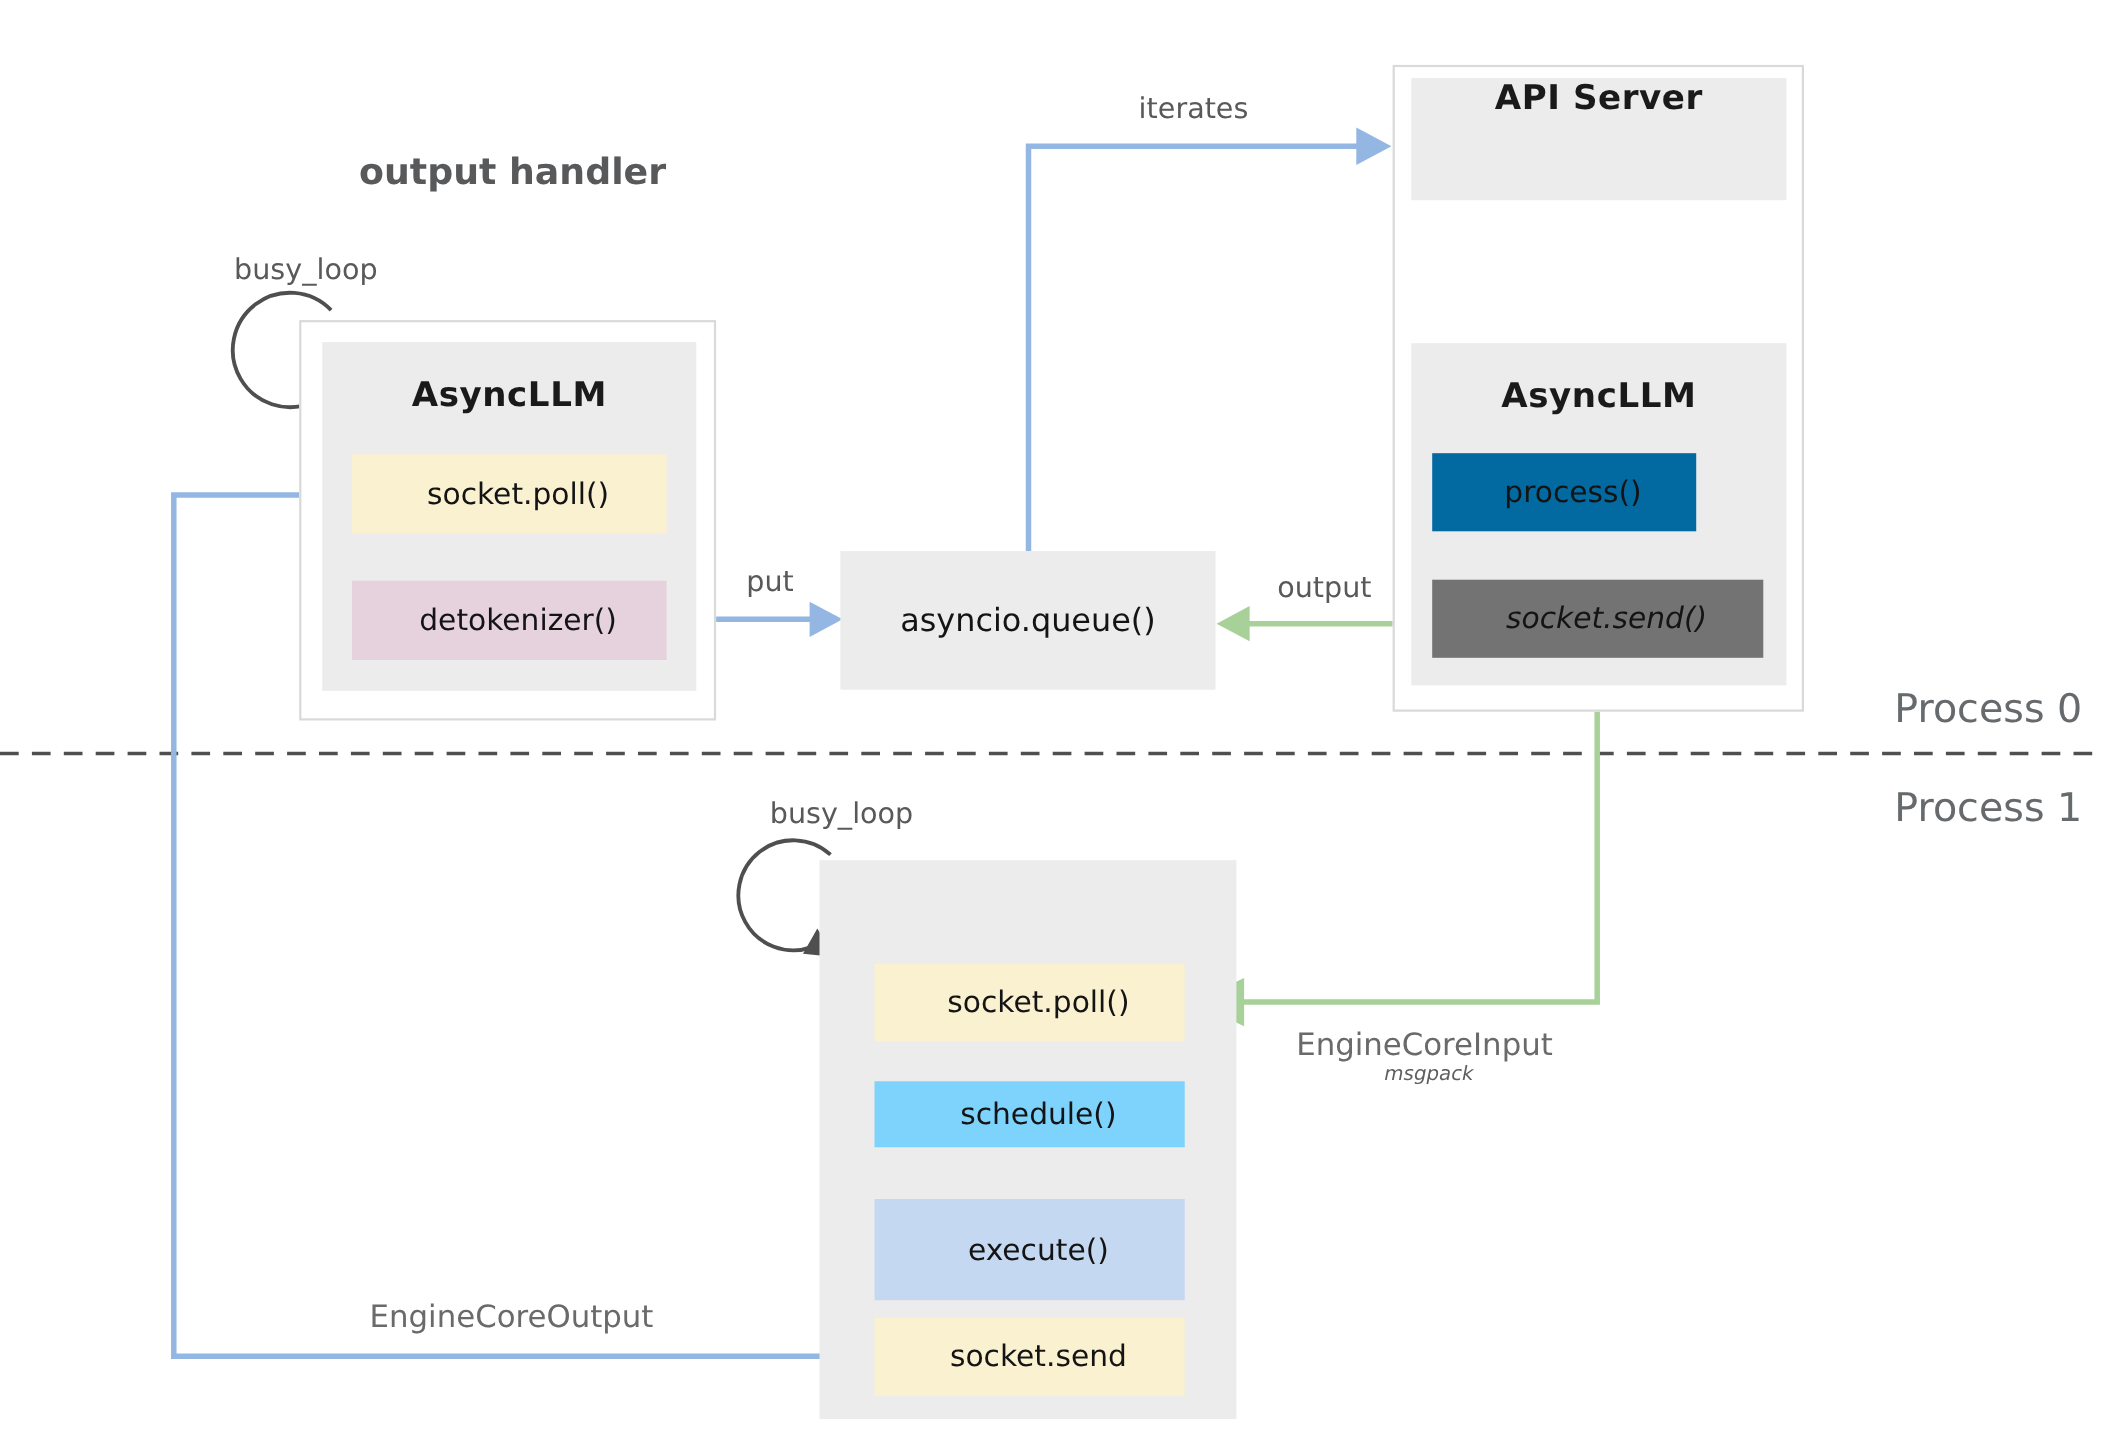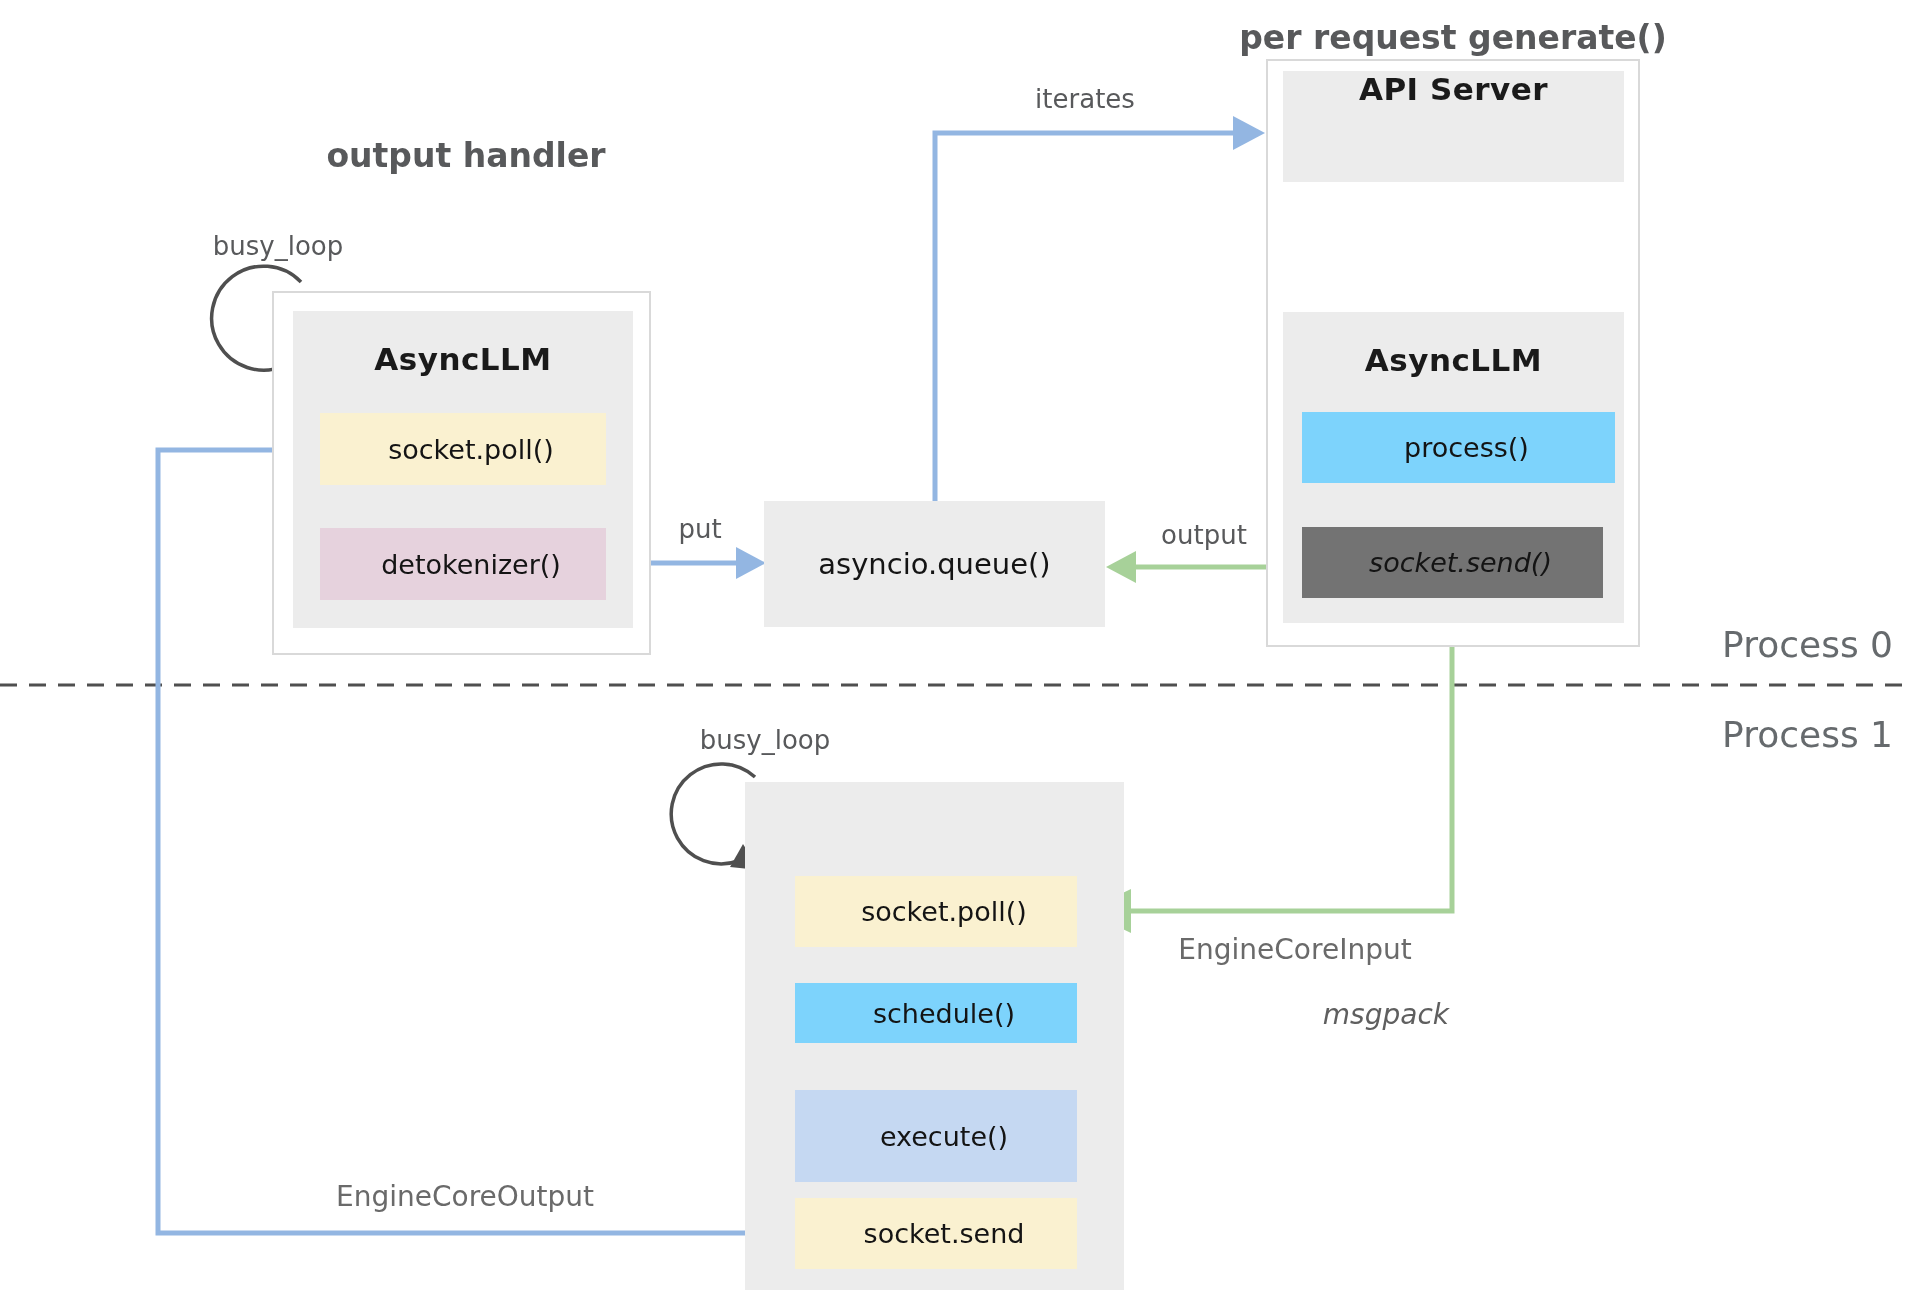--- a/index.html
+++ b/index.html
@@ -22,21 +22,21 @@
   }
   .queue-node{
     display:flex;align-items:center;justify-content:center;
     background:var(--box-gray);font-size:29px;color:#141414;
   }
 
   
   .section-title{font-size:33px;font-weight:bold;color:var(--label-gray);text-align:center;}
   .edge-label{font-size:26px;color:var(--label-gray);text-align:center;}
   .data-label{font-size:28px;color:var(--label-gray-light);text-align:center;}
-  .format-label{font-size:28px;font-style:italic;color:#5f5f5f;text-align:right;margin-top:32px;}
+  .format-label{font-size:18px;font-style:italic;color:#5f5f5f;text-align:center;}
   .process-label{font-size:36px;color:#666a6d;text-align:right;width:220px;}
 
   
   .edge-blue{stroke:var(--blue-arrow);stroke-width:5;fill:none;}
   .head-blue{fill:var(--blue-arrow);stroke:none;}
   .edge-green{stroke:var(--green-arrow);stroke-width:5;fill:none;}
   .head-green{fill:var(--green-arrow);stroke:none;}
   .edge-loop{stroke:var(--loop-arrow);stroke-width:3.5;fill:none;}
   .head-loop{fill:var(--loop-arrow);stroke:none;}
   .dashed-sep{stroke:var(--loop-arrow);stroke-width:3;stroke-dasharray:17 12;fill:none;}
@@ -69,21 +69,20 @@
     <polygon class="head-blue" points="318,450 288,434 288,466"></polygon>
 
     <path class="edge-loop" d="M 301 282 A 52 52 0 1 0 284 366"></path>
     <polygon class="head-loop" points="305,375 276,372 289,349"></polygon>
 
     <path class="edge-loop" d="M 755 777 A 50 50 0 1 0 738 861"></path>
     <polygon class="head-loop" points="759,870 730,867 743,844"></polygon>
   </svg>
 
   <div class="abs section-title" style="left:186px;top:136px;width:560px;">output handler</div>
-  <div class="abs section-title" style="left:1173px;top:18px;width:560px;">per request generate()</div>
 
   <div class="abs process-label" style="left:1673px;top:624px;">Process 0</div>
   <div class="abs process-label" style="left:1673px;top:714px;">Process 1</div>
 
   <div class="abs edge-label" style="left:985px;top:84px;width:200px;">iterates</div>
   <div class="abs edge-label" style="left:650px;top:514px;width:100px;">put</div>
   <div class="abs edge-label" style="left:1124px;top:520px;width:160px;">output</div>
   <div class="abs edge-label" style="left:178px;top:231px;width:200px;">busy_loop</div>
   <div class="abs edge-label" style="left:665px;top:725px;width:200px;">busy_loop</div>
   <div class="abs data-label" style="left:1145px;top:933px;width:300px;">EngineCoreInput</div>
@@ -98,21 +97,21 @@
   </div>
 
   <div class="abs queue-node" style="left:764px;top:501px;width:341px;height:126px;">asyncio.queue()</div>
 
   <div class="abs outer-frame" style="left:1266px;top:59px;width:374px;height:588px;"></div>
   <div class="abs gray-node" style="left:1283px;top:71px;width:341px;height:111px;display:flex;align-items:flex-start;justify-content:center;">
     <div class="node-title">API Server</div>
   </div>
   <div class="abs gray-node" style="left:1283px;top:312px;width:341px;height:311px;">
     <div class="node-title" style="margin-top:30px;">AsyncLLM</div>
-    <div class="method" style="left: 19px; top: 100px; width: 313px; height: 71px; background: #7dd3fc;">process()</div>
+    <div class="method" style="left: 19px; top: 100px; width: 240px; height: 71px; background: #0369a1;">process()</div>
     <div class="method" style="left: 19px; top: 215px; width: 301px; height: 71px; background: #737373; font-style: italic;">socket.send()</div>
   </div>
 
   <div class="abs gray-node" style="left:745px;top:782px;width:379px;height:508px;">
     <div class="method" style="left: 50px; top: 94px; width: 282px; height: 71px; background: rgb(250, 241, 208);">socket.poll()</div>
     <div class="method" style="left: 50px; top: 201px; width: 282px; height: 60px; background: #7dd3fc;">schedule()</div>
     <div class="method" style="left: 50px; top: 308px; width: 282px; height: 92px; background: rgb(197, 216, 242);">execute()</div>
     <div class="method" style="left: 50px; top: 416px; width: 282px; height: 71px; background: rgb(250, 241, 208);">socket.send</div>
   </div>
 

